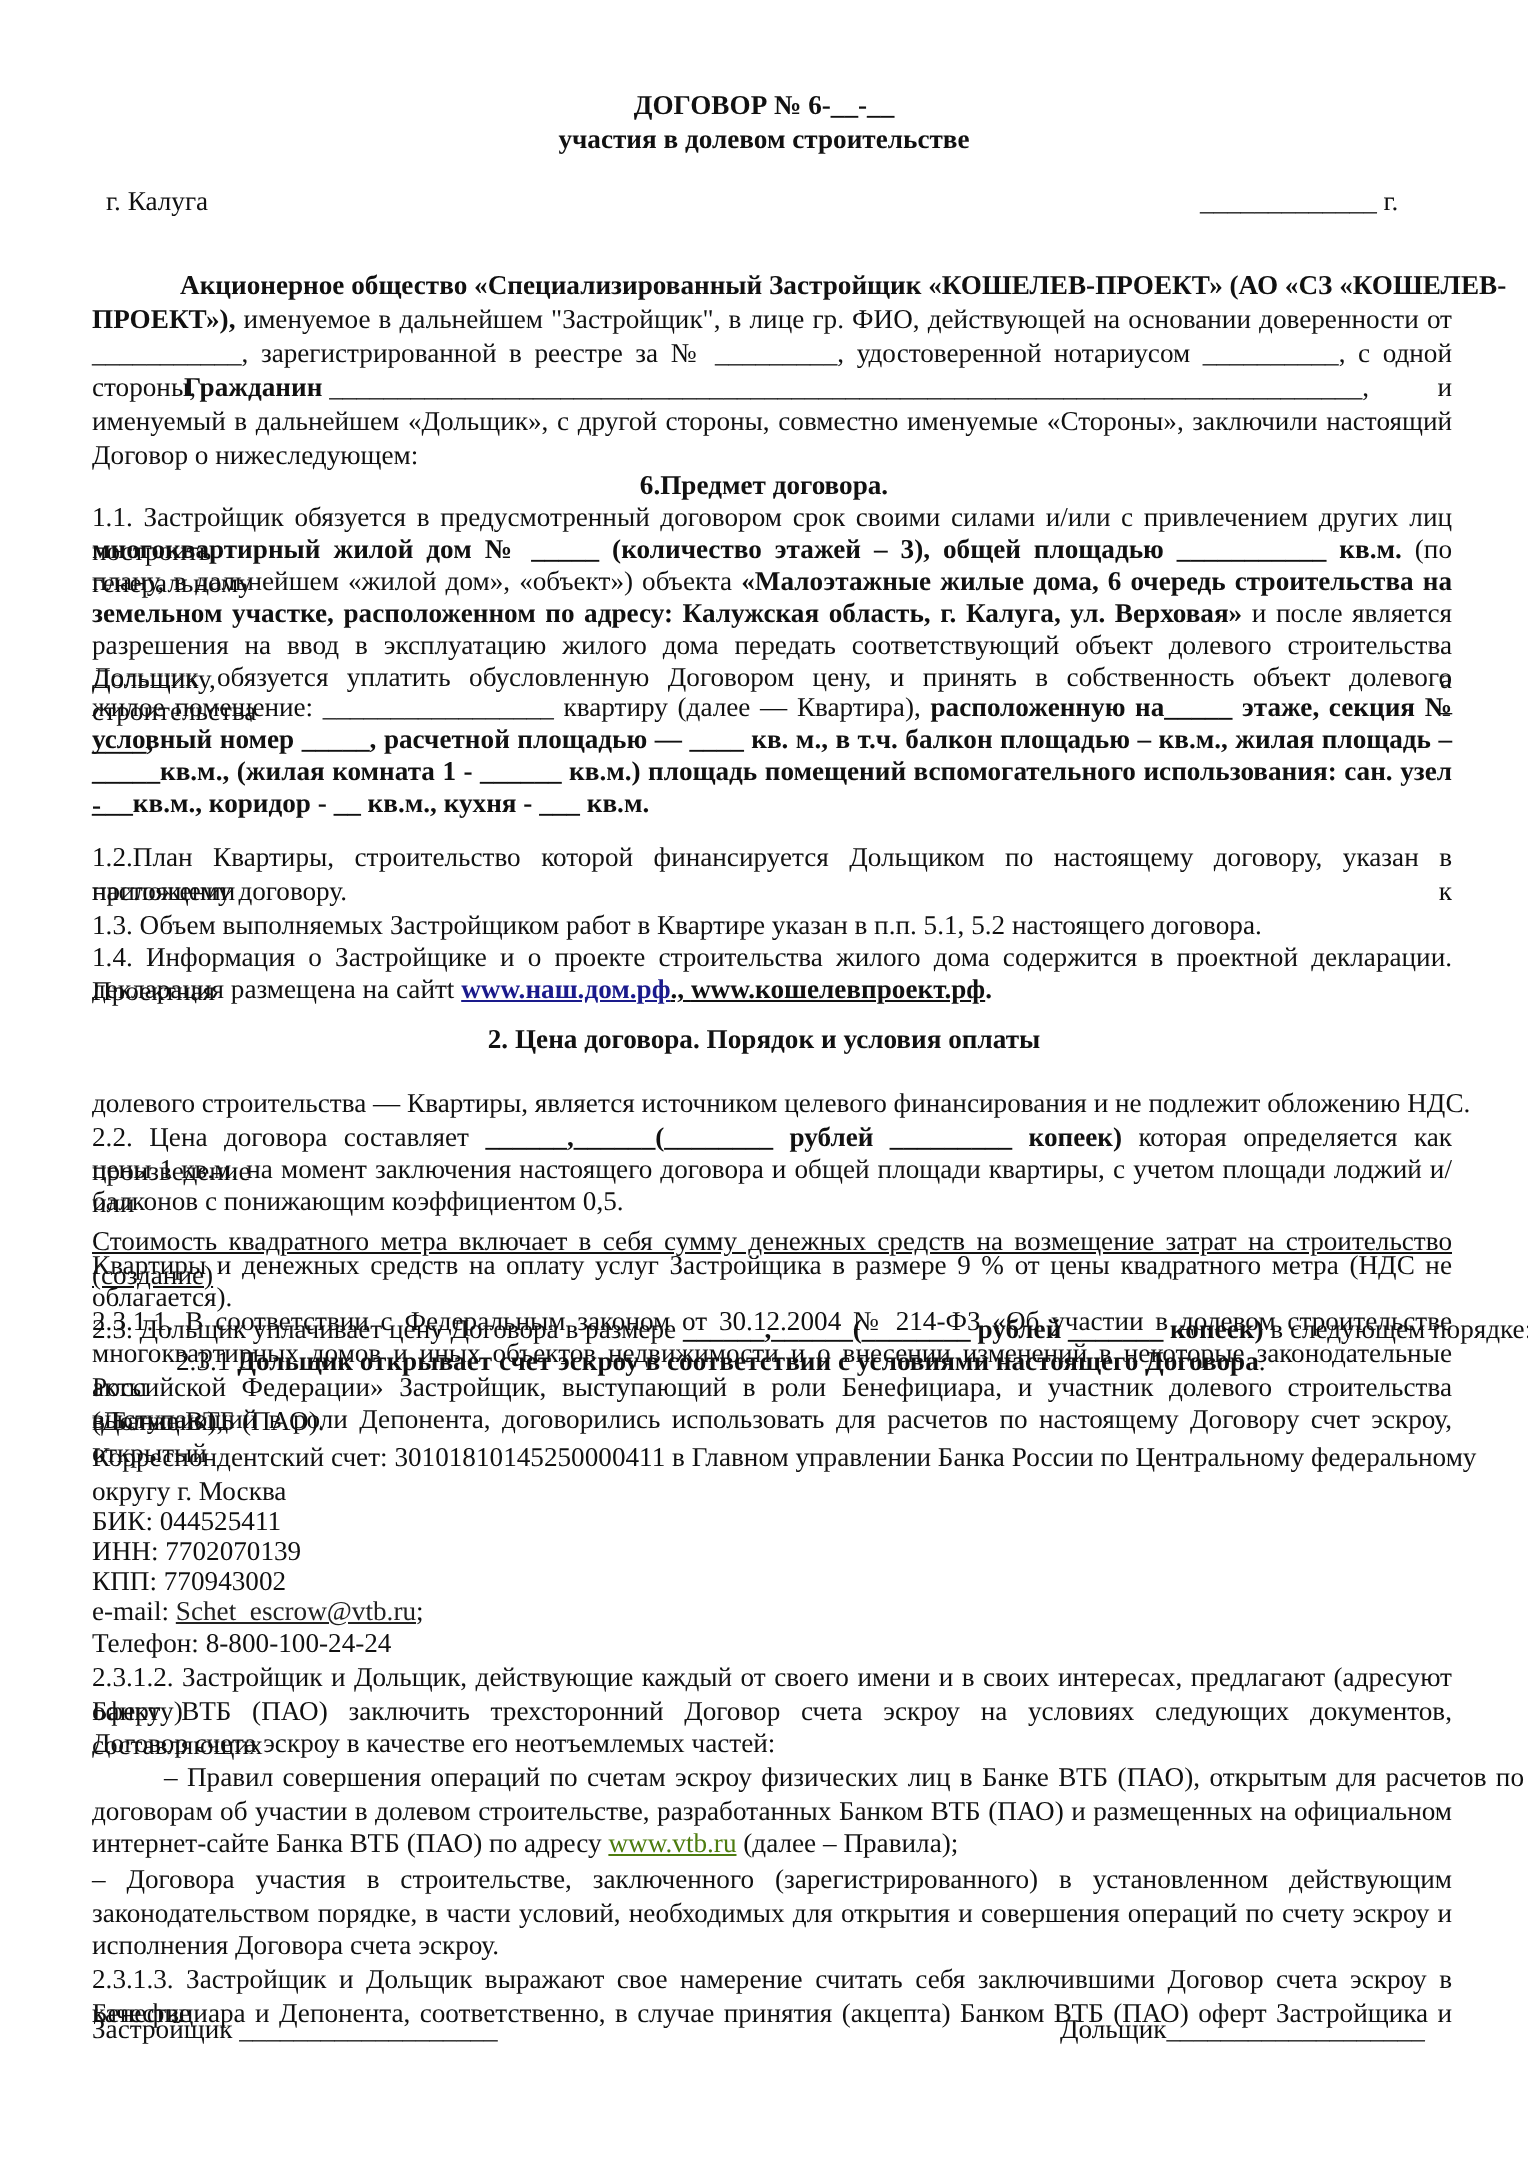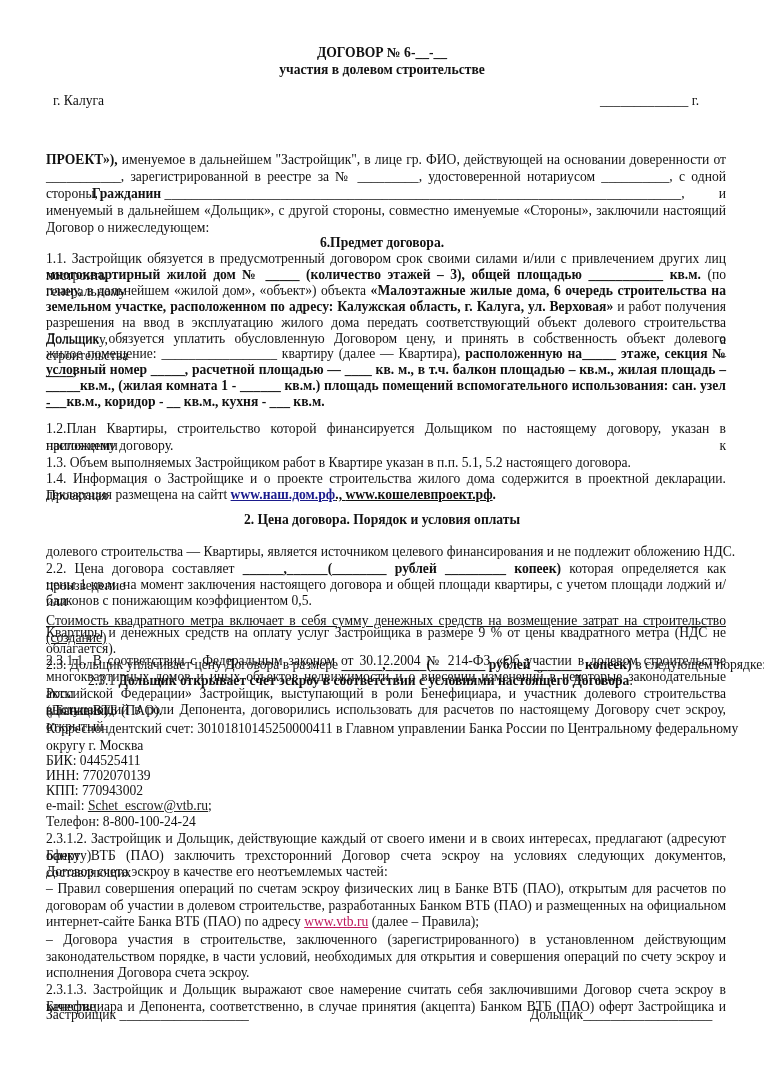--- a/index.html
+++ b/index.html
@@ -4,47 +4,48 @@
 <style>
   html, body { margin: 0; padding: 0; background: #ffffff; }
   body { width: 764px; height: 1080px; overflow: hidden; position: relative;
          font-family: "Liberation Serif", "DejaVu Serif", serif; color: #111; }
   .page { position: absolute; left: 0; top: 0; width: 728px; height: 1080px; }
   .t { position: absolute; font-size: 13.6px; line-height: 17px; white-space: nowrap; }
   .b { font-weight: bold; }
   .c { text-align: center; left: 0; width: 764px; }
   .j { left: 46px; width: 680px; text-align: justify; text-align-last: justify; white-space: normal; }
   .l { left: 46px; }
-  a.link { color: #be185d; text-decoration: underline; }
+  a.link { color: #4d7c0f; text-decoration: underline; }
   a.link-b { color: #1a1a8c; text-decoration: underline; font-weight: bold; }
   a.link-plain { color: #111; text-decoration: underline; font-weight: bold; }
   a.mail { color: #222; text-decoration: underline; }
 </style>
 </head>
 <body>
 
 <div class="page">
 
   <div class="t c b" style="top:44px;">ДОГОВОР № 6-__-__</div>
   <div class="t c b" style="top:61px;">участия в долевом строительстве</div>
   <div class="t" style="top:92px; left:53px;">г. Калуга</div>
   <div class="t" style="top:92px; left:600px;">_____________ г.</div>
 
+  <div class="t b" style="top:134px; left:90px; width:636px; text-align:justify; text-align-last:justify;">Акционерное общество «Специализированный Застройщик «КОШЕЛЕВ-ПРОЕКТ» (АО «СЗ «КОШЕЛЕВ-</div>
   <div class="t j" style="top:151px;"><b>ПРОЕКТ»),</b><span> именуемое в дальнейшем "Застройщик", в лице гр. ФИО, действующей на основании доверенности от</span></div>
   <div class="t j" style="top:168px;">___________, зарегистрированной в реестре за № _________, удостоверенной нотариусом __________, с одной стороны, и</div>
   <div class="t" style="top:185px; left:92px; width:622px;"><b>Гражданин</b><span> ____________________________________________________________________________,</span></div>
   <div class="t j" style="top:202px;">именуемый в дальнейшем «Дольщик», с другой стороны, совместно именуемые «Стороны», заключили настоящий</div>
   <div class="t l" style="top:219px;">Договор о нижеследующем:</div>
 
   <div class="t c b" style="top: 234px;">6.Предмет договора.</div>
   <div id="p11">
       <div class="t j" style="top: 250px;"><span>1.1. Застройщик обязуется в предусмотренный договором срок своими силами и/или с привлечением других лиц построить</span></div>
       <div class="t j" style="top: 265.9px;"><b>многоквартирный жилой дом № _____ (количество этажей – 3), общей площадью ___________ кв.м.</b><span> (по генеральному</span></div>
       <div class="t j" style="top: 281.8px;"><span>плану, в дальнейшем «жилой дом», «объект») объекта </span><b>«Малоэтажные жилые дома, 6 очередь строительства на</b></div>
-      <div class="t j" style="top: 297.7px;"><b>земельном участке, расположенном по адресу:  Калужская область, г. Калуга, ул. Верховая»</b><span> и работ получения</span></div>
+      <div class="t j" style="top: 297.7px;"><b>земельном участке, расположенном по адресу:  Калужская область, г. Калуга, ул. Верховая»</b><span> и после является</span></div>
       <div class="t j" style="top: 313.6px;"><span>разрешения на ввод в эксплуатацию жилого дома передать соответствующий объект долевого строительства Дольщику, а</span></div>
       <div class="t j" style="top: 329.5px;"><span>Дольщик обязуется уплатить обусловленную Договором цену, и принять в собственность объект долевого строительства –</span></div>
       <div class="t j" style="top: 345.4px;"><span>жилое помещение: _________________ квартиру (далее — Квартира), </span><b>расположенную на_____ этаже, секция № ____,</b></div>
       <div class="t j" style="top: 361.3px; font-weight: bold;"><b>условный номер _____, расчетной площадью — ____ кв. м., в т.ч. балкон площадью –  кв.м.,  жилая площадь –</b></div>
       <div class="t j" style="top: 377.2px; font-weight: bold;"><b>_____кв.м., (жилая комната 1 - ______ кв.м.) площадь помещений вспомогательного использования: сан. узел -</b></div>
       <div class="t j" style="top: 393.1px; font-weight: bold; text-align-last: left;"><b>___кв.м., коридор - __ кв.м., кухня - ___ кв.м.</b></div>
     </div>
 
   <div class="t j" style="top: 420px;">1.2.План Квартиры, строительство которой финансируется Дольщиком по настоящему договору, указан в приложении к</div>
   <div class="t l" style="top: 437px;">настоящему договору.</div>
@@ -79,21 +80,21 @@
   <div class="t l" style="top: 797px;"><span>e-mail: </span><a class="mail" href="#">Schet_escrow@vtb.ru</a><span>;</span></div>
   <div class="t l" style="top: 813px;">Телефон: 8-800-100-24-24</div>
 
   <div id="p2312">
       <div class="t j" style="top: 830px;">2.3.1.2. Застройщик и Дольщик, действующие каждый от своего имени и в своих интересах, предлагают (адресуют оферту)</div>
       <div class="t j" style="top: 846.5px;">Банку ВТБ (ПАО) заключить трехсторонний Договор счета эскроу на условиях следующих документов, составляющих</div>
     </div>
   <div class="t l" style="top: 863px;">Договор счета эскроу в качестве его неотъемлемых частей:</div>
 
   <div id="bullet1">
-      <div class="t j" style="top: 880px;">– Правил совершения операций по счетам эскроу физических лиц в Банке ВТБ (ПАО), открытым для расчетов по</div>
+      <div class="t j" style="top: 880px; margin-left: 36px;">– Правил совершения операций по счетам эскроу физических лиц в Банке ВТБ (ПАО), открытым для расчетов по</div>
       <div class="t j" style="top: 896.5px;">договорам об участии в долевом строительстве, разработанных Банком ВТБ (ПАО) и размещенных на официальном</div>
     </div>
   <div class="t l" style="top: 913px;"><span>интернет-сайте Банка ВТБ (ПАО) по адресу </span><a class="link" href="#">www.vtb.ru</a><span> (далее – Правила);</span></div>
 
   <div id="bullet2">
       <div class="t j" style="top: 931px;">– Договора участия в строительстве, заключенного (зарегистрированного) в установленном действующим</div>
       <div class="t j" style="top: 947.5px;">законодательством порядке, в части условий, необходимых для открытия и совершения операций по счету эскроу и</div>
     </div>
   <div class="t l" style="top: 964px;">исполнения Договора счета эскроу.</div>
 

